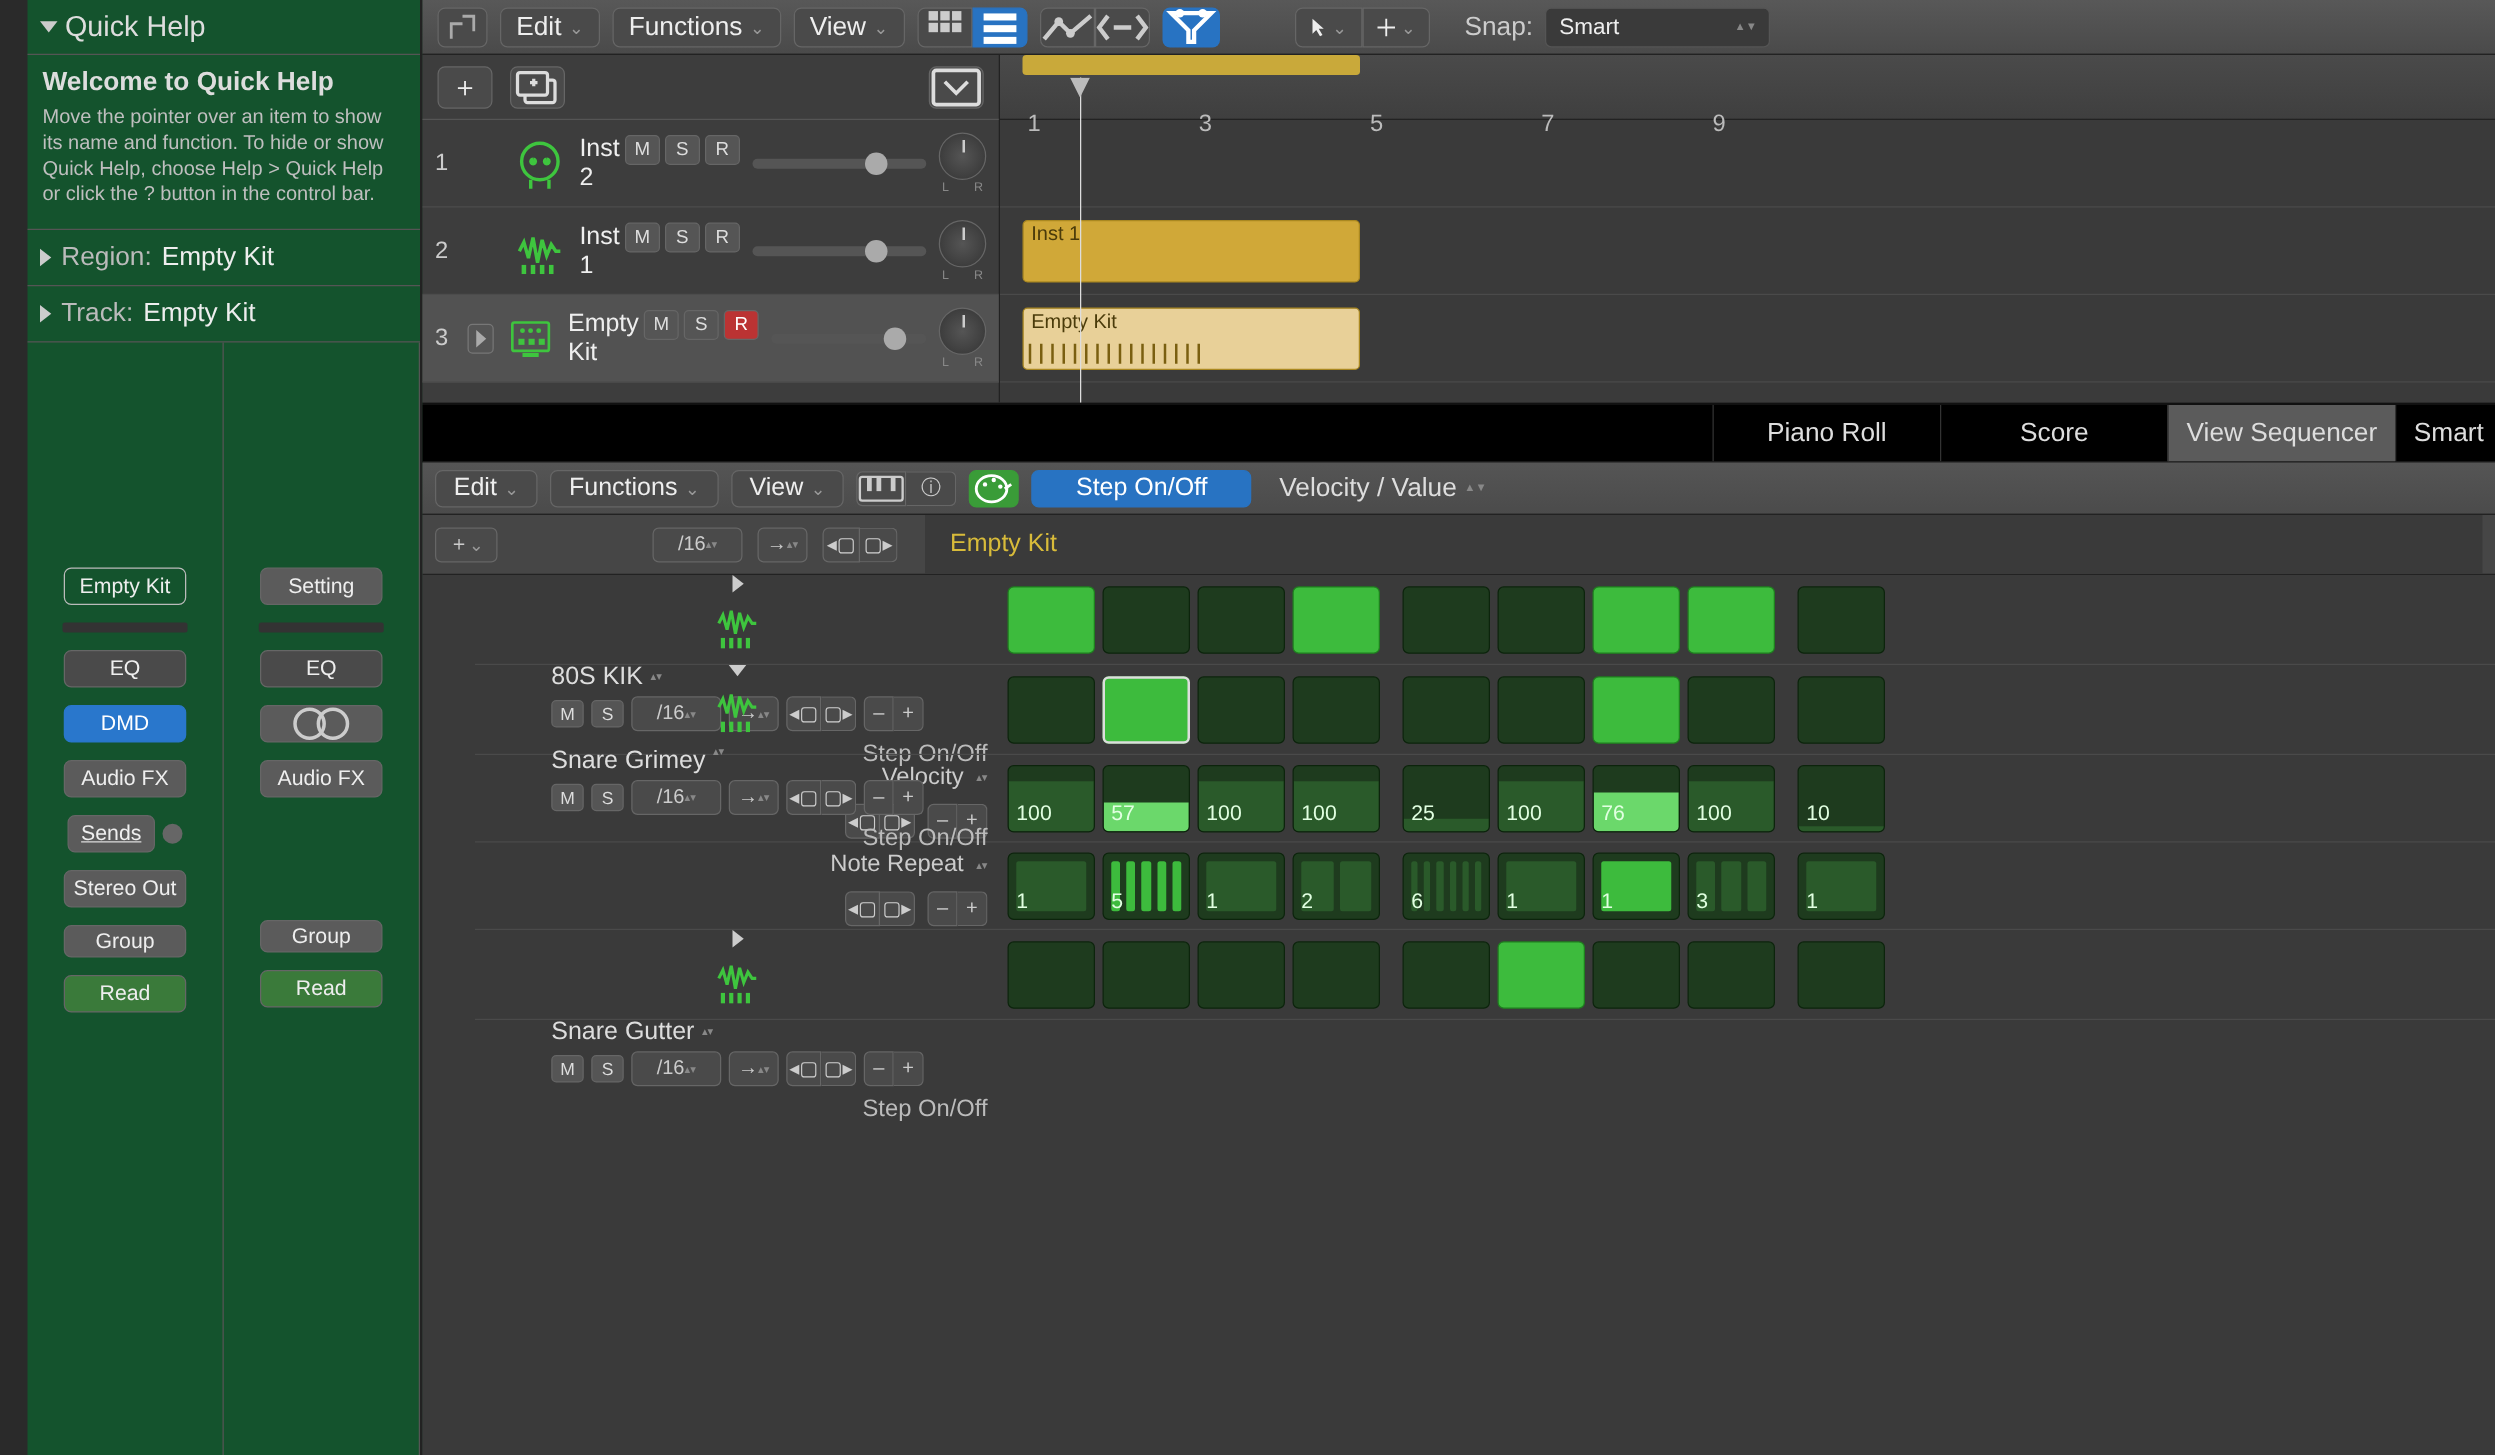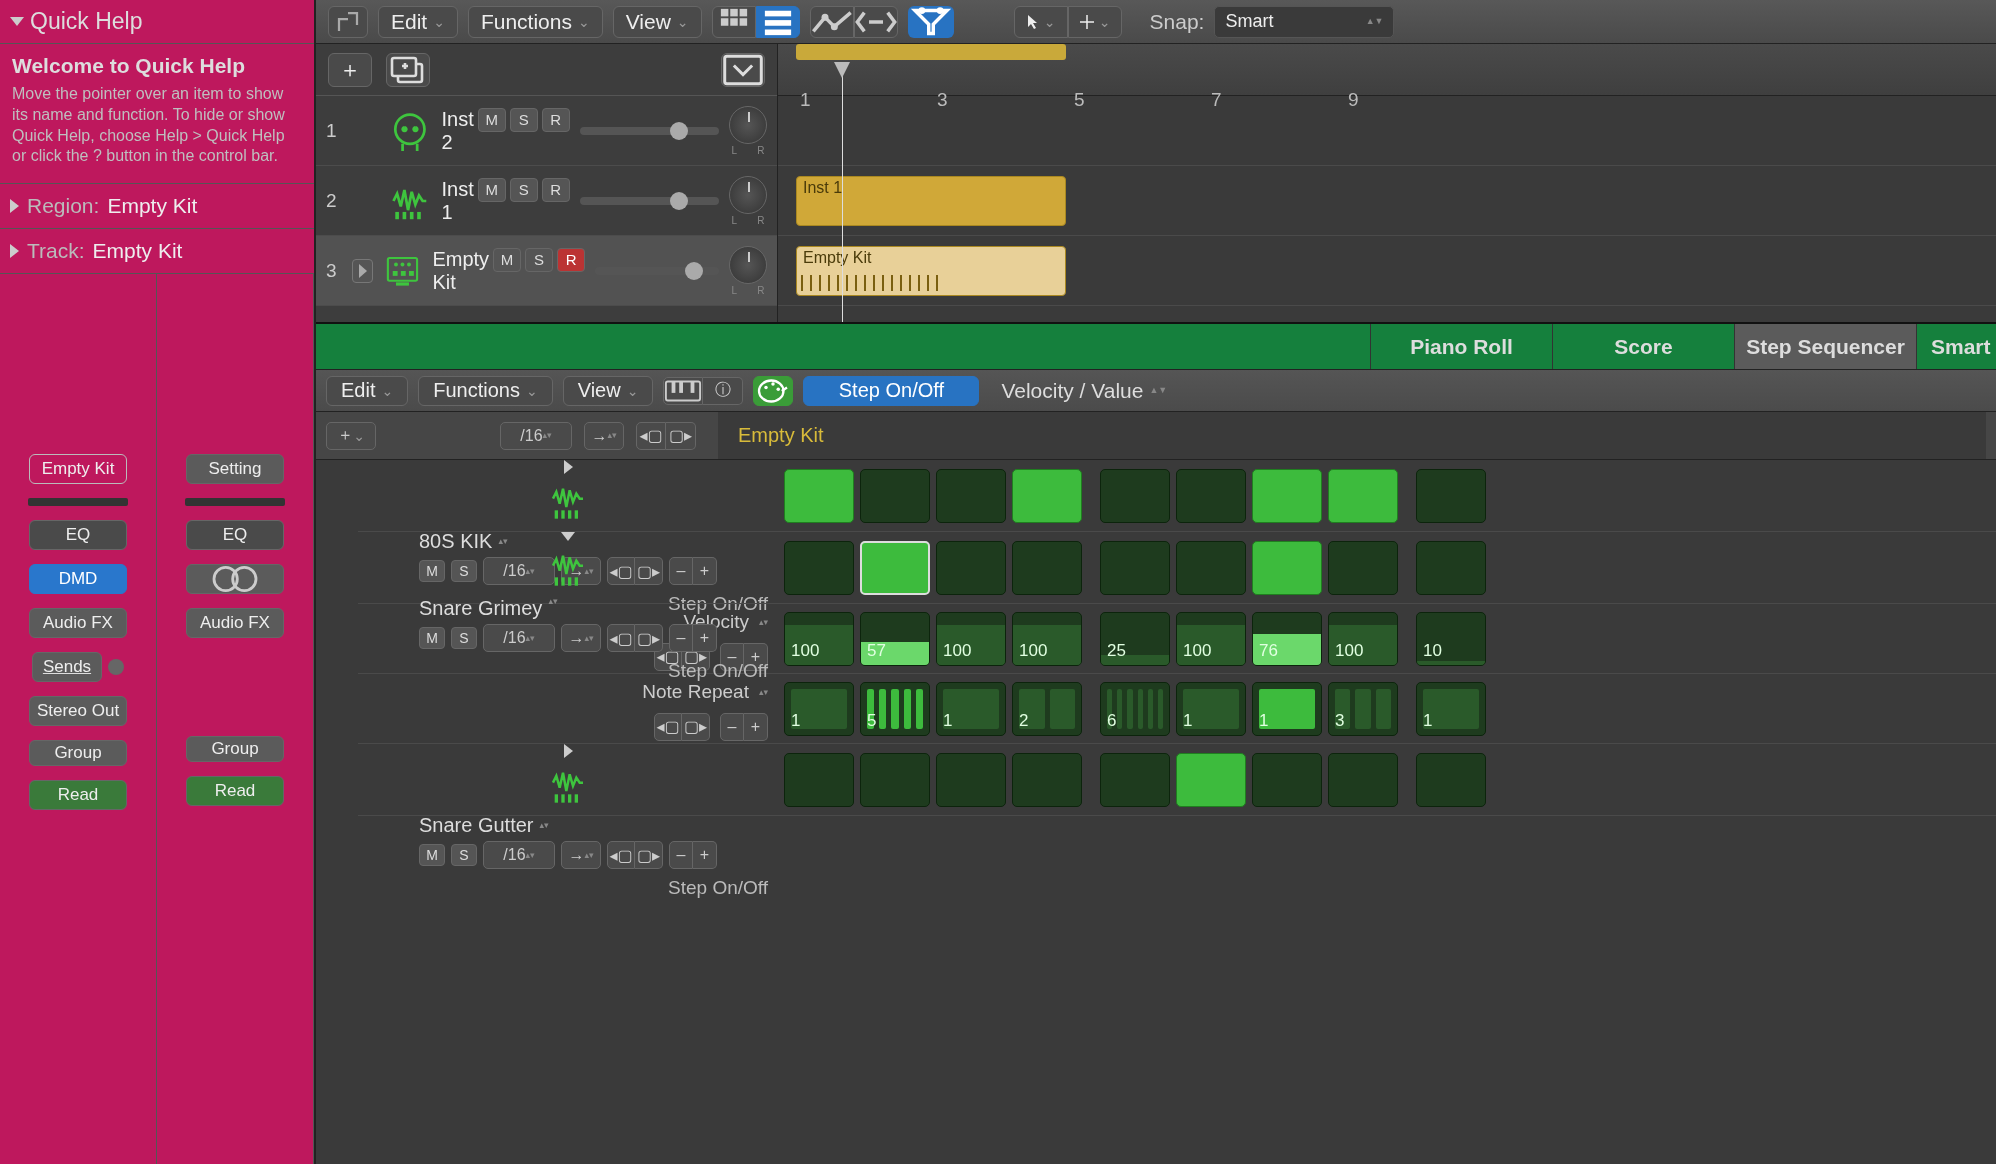--- a/index.html
+++ b/index.html
@@ -1,20 +1,20 @@
 <!DOCTYPE html>
 <html><head>
 <meta charset="utf-8">
 <style>
 * { margin: 0; padding: 0; box-sizing: border-box; font-family: -apple-system, "Helvetica Neue", sans-serif; }
 body { background: #2a2a2a; color: #ddd; width: 1996px; height: 1164px; overflow: hidden; font-size: 18px; }
 .app { display: flex; height: 100%; }
 
 
-.left-panel { width: 316px; background: #be185d; border-right: 2px solid #222; display: flex; flex-direction: column; }
+.left-panel { width: 316px; background: #14532d; border-right: 2px solid #222; display: flex; flex-direction: column; margin-left: 22px; }
 .qh-header { display: flex; align-items: center; gap: 6px; padding: 8px 10px; font-size: 23px; border-bottom: 1px solid #555; }
 .tri-down { display: inline-block; width: 0; height: 0; border-left: 7px solid transparent; border-right: 7px solid transparent; border-top: 9px solid #ccc; }
 .tri-right { display: inline-block; width: 0; height: 0; border-top: 7px solid transparent; border-bottom: 7px solid transparent; border-left: 9px solid #ccc; }
 .qh-body { padding: 10px 12px 16px 12px; border-bottom: 1px solid #555; }
 .qh-title { font-weight: 600; color: #ddd; margin-bottom: 6px; font-size: 21px; }
 .qh-text { color: #bfbfbf; font-size: 16px; line-height: 1.3; }
 .inspector-row { display: flex; align-items: center; gap: 8px; padding: 10px 10px; border-bottom: 1px solid #555; font-size: 21px; }
 .inspector-row .lbl { color: #bbb; }
 .inspector-row .val { color: #eee; }
 
@@ -75,21 +75,21 @@
 .playhead:before { content:""; position:absolute; top:0; left:-8px; width:16px; height:16px; background:#bbb; clip-path: polygon(0 0,100% 0,50% 100%); }
 .region { position: absolute; height: 50px; border: 1px solid #aa8820; border-radius: 4px; background: #d0a838; overflow: hidden; padding: 2px 6px; }
 .region-title { font-size: 16px; color: #4a3b0a; }
 .region.light { background: #e8d098; }
 .region-ticks { position: absolute; bottom: 4px; left: 4px; right: 4px; height: 16px; display: flex; gap: 7px; }
 .region-ticks span { width: 2px; background: #7a5f10; }
 .tracks-grid { position: absolute; top: 52px; left: 0; right: 0; bottom: 0; }
 .track-lane { height: 70px; border-bottom: 1px solid #4a4a4a; position: relative; }
 
 
-.editor-tabs { height: 46px; background: #15803d; display: flex; border-bottom: 1px solid #222; font-weight: bold; }
+.editor-tabs { height: 46px; background: #000000; display: flex; border-bottom: 1px solid #222; }
 .etab-spacer { flex: 1; }
 .etab { width: 182px; display: flex; align-items: center; justify-content: center; font-size: 21px; color: #ddd; border-left: 1px solid #333; cursor: pointer; }
 .etab.active { background: #5b5b5b; }
 
 
 .ed-bar { height: 42px; background: linear-gradient(#555,#4b4b4b); display: flex; align-items: center; gap: 10px; padding: 0 10px; border-bottom: 1px solid #222; }
 .ed-btn { height: 30px; padding: 0 14px; background: #4a4a4a; border: 1px solid #666; border-radius: 6px; color: #eee; display: flex; align-items: center; gap: 6px; font-size: 20px; }
 .ed-btn.sq { width: 40px; padding: 0; justify-content: center; }
 .ed-btn.green { background: #3a9c38; border-color: #3a9c38; }
 .ed-btn.blue { background: #2873c2; border-color: #2873c2; color: #fff; width: 176px; justify-content: center; }
@@ -433,21 +433,21 @@
           </div>
         </div>
         <div class="playhead" style="top:18px;height:260px"></div>
       </div>
     </div>
 
     <div class="editor-tabs">
       <div class="etab-spacer"></div>
       <div class="etab">Piano Roll</div>
       <div class="etab">Score</div>
-      <div class="etab active">Step Sequencer</div>
+      <div class="etab active">View Sequencer</div>
       <div class="etab" style="width:80px;justify-content:flex-start;padding-left:14px">Smart</div>
     </div>
 
     <div class="ed-bar">
       <div class="ed-btn">
           <span>Edit</span>
           <span class="chev">⌄</span>
         </div>
       <div class="ed-btn">
           <span>Functions</span>

